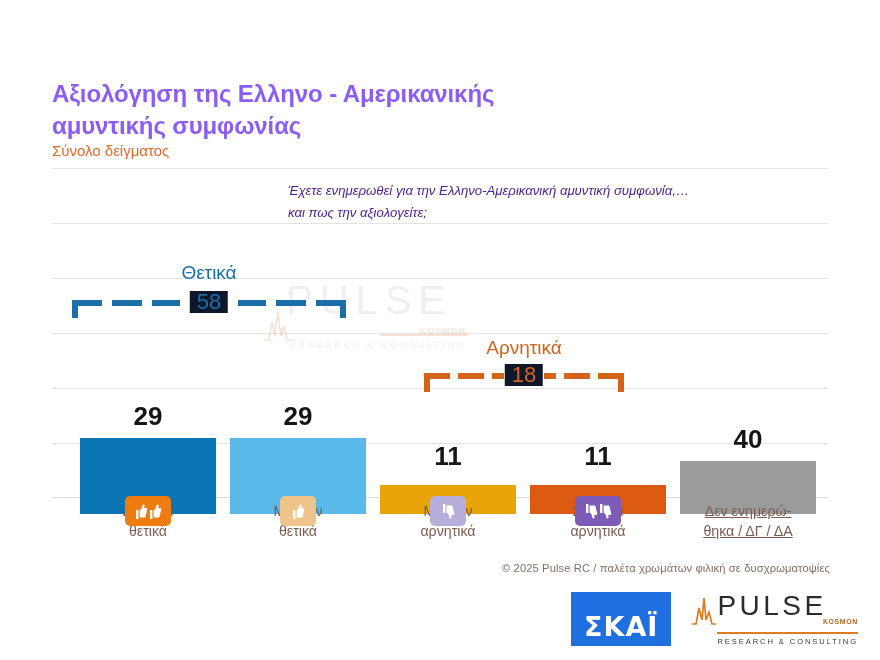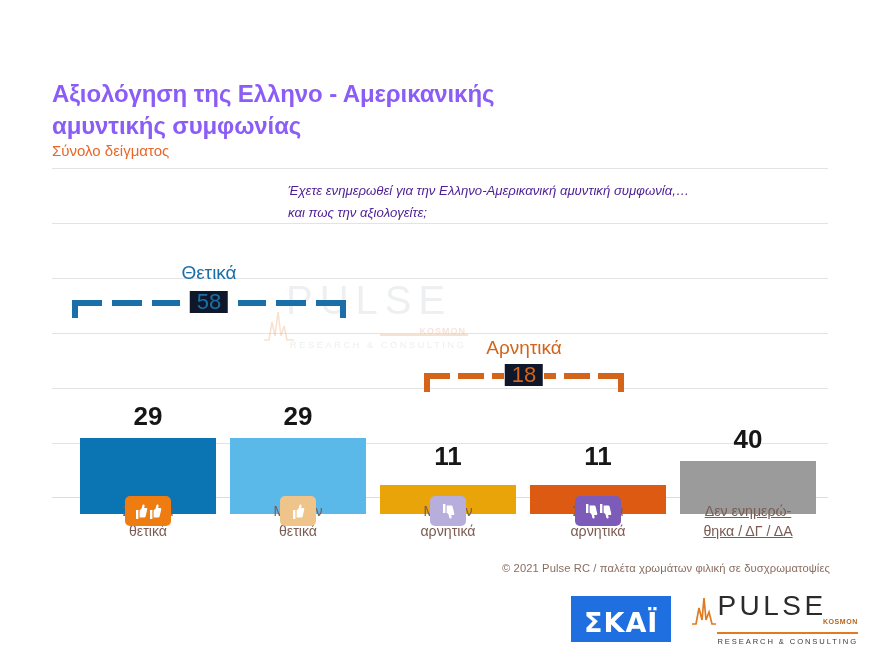--- a/index.html
+++ b/index.html
@@ -258,21 +258,21 @@
     align-items: center;
     gap: 16px;
   }
 
   #skai-logo {
     background: #1f6fe0;
     color: #ffffff;
     font-size: 27px;
     font-weight: bold;
     letter-spacing: 1px;
-    padding: 12px 13px 5px;
+    padding: 20px 13px 5px;
     line-height: 1.08;
     font-family: "DejaVu Sans", sans-serif;
   }
 
   #pulse-logo {
     position: relative;
     display: flex;
     align-items: flex-start;
     padding-left: 4px;
   }
@@ -442,21 +442,21 @@
     <div class="cat-label" style="left:171px;">Μάλλον
 θετικά</div>
     <div class="cat-label" style="left:321px;">Μάλλον
 αρνητικά</div>
     <div class="cat-label" style="left:471px;">Σίγουρα
 αρνητικά</div>
     <div class="cat-label" style="left:621px;text-decoration:underline;">Δεν ενημερώ-
 θηκα / ΔΓ / ΔΑ</div>
   </div>
 
-  <div id="copyright">© 2021 Pulse RC  /  παλέτα χρωμάτων φιλική σε δυσχρωματοψίες</div>
+  <div id="copyright">© 2025 Pulse RC  /  παλέτα χρωμάτων φιλική σε δυσχρωματοψίες</div>
 
   <div id="logos">
     <div id="skai-logo">ΣΚΑΪ</div>
 
     <div id="pulse-logo">
       <svg class="pl-mark" viewBox="0 0 26 38">
         <polyline points="1,30 5,30 8,14 11,26 13,4 15,26 18,18 21,30 25,30" fill="none" stroke="#e07b20" stroke-width="1.7"></polyline>
       </svg>
       <div class="pl-body">
         <div class="pl-word">PULSE</div>

